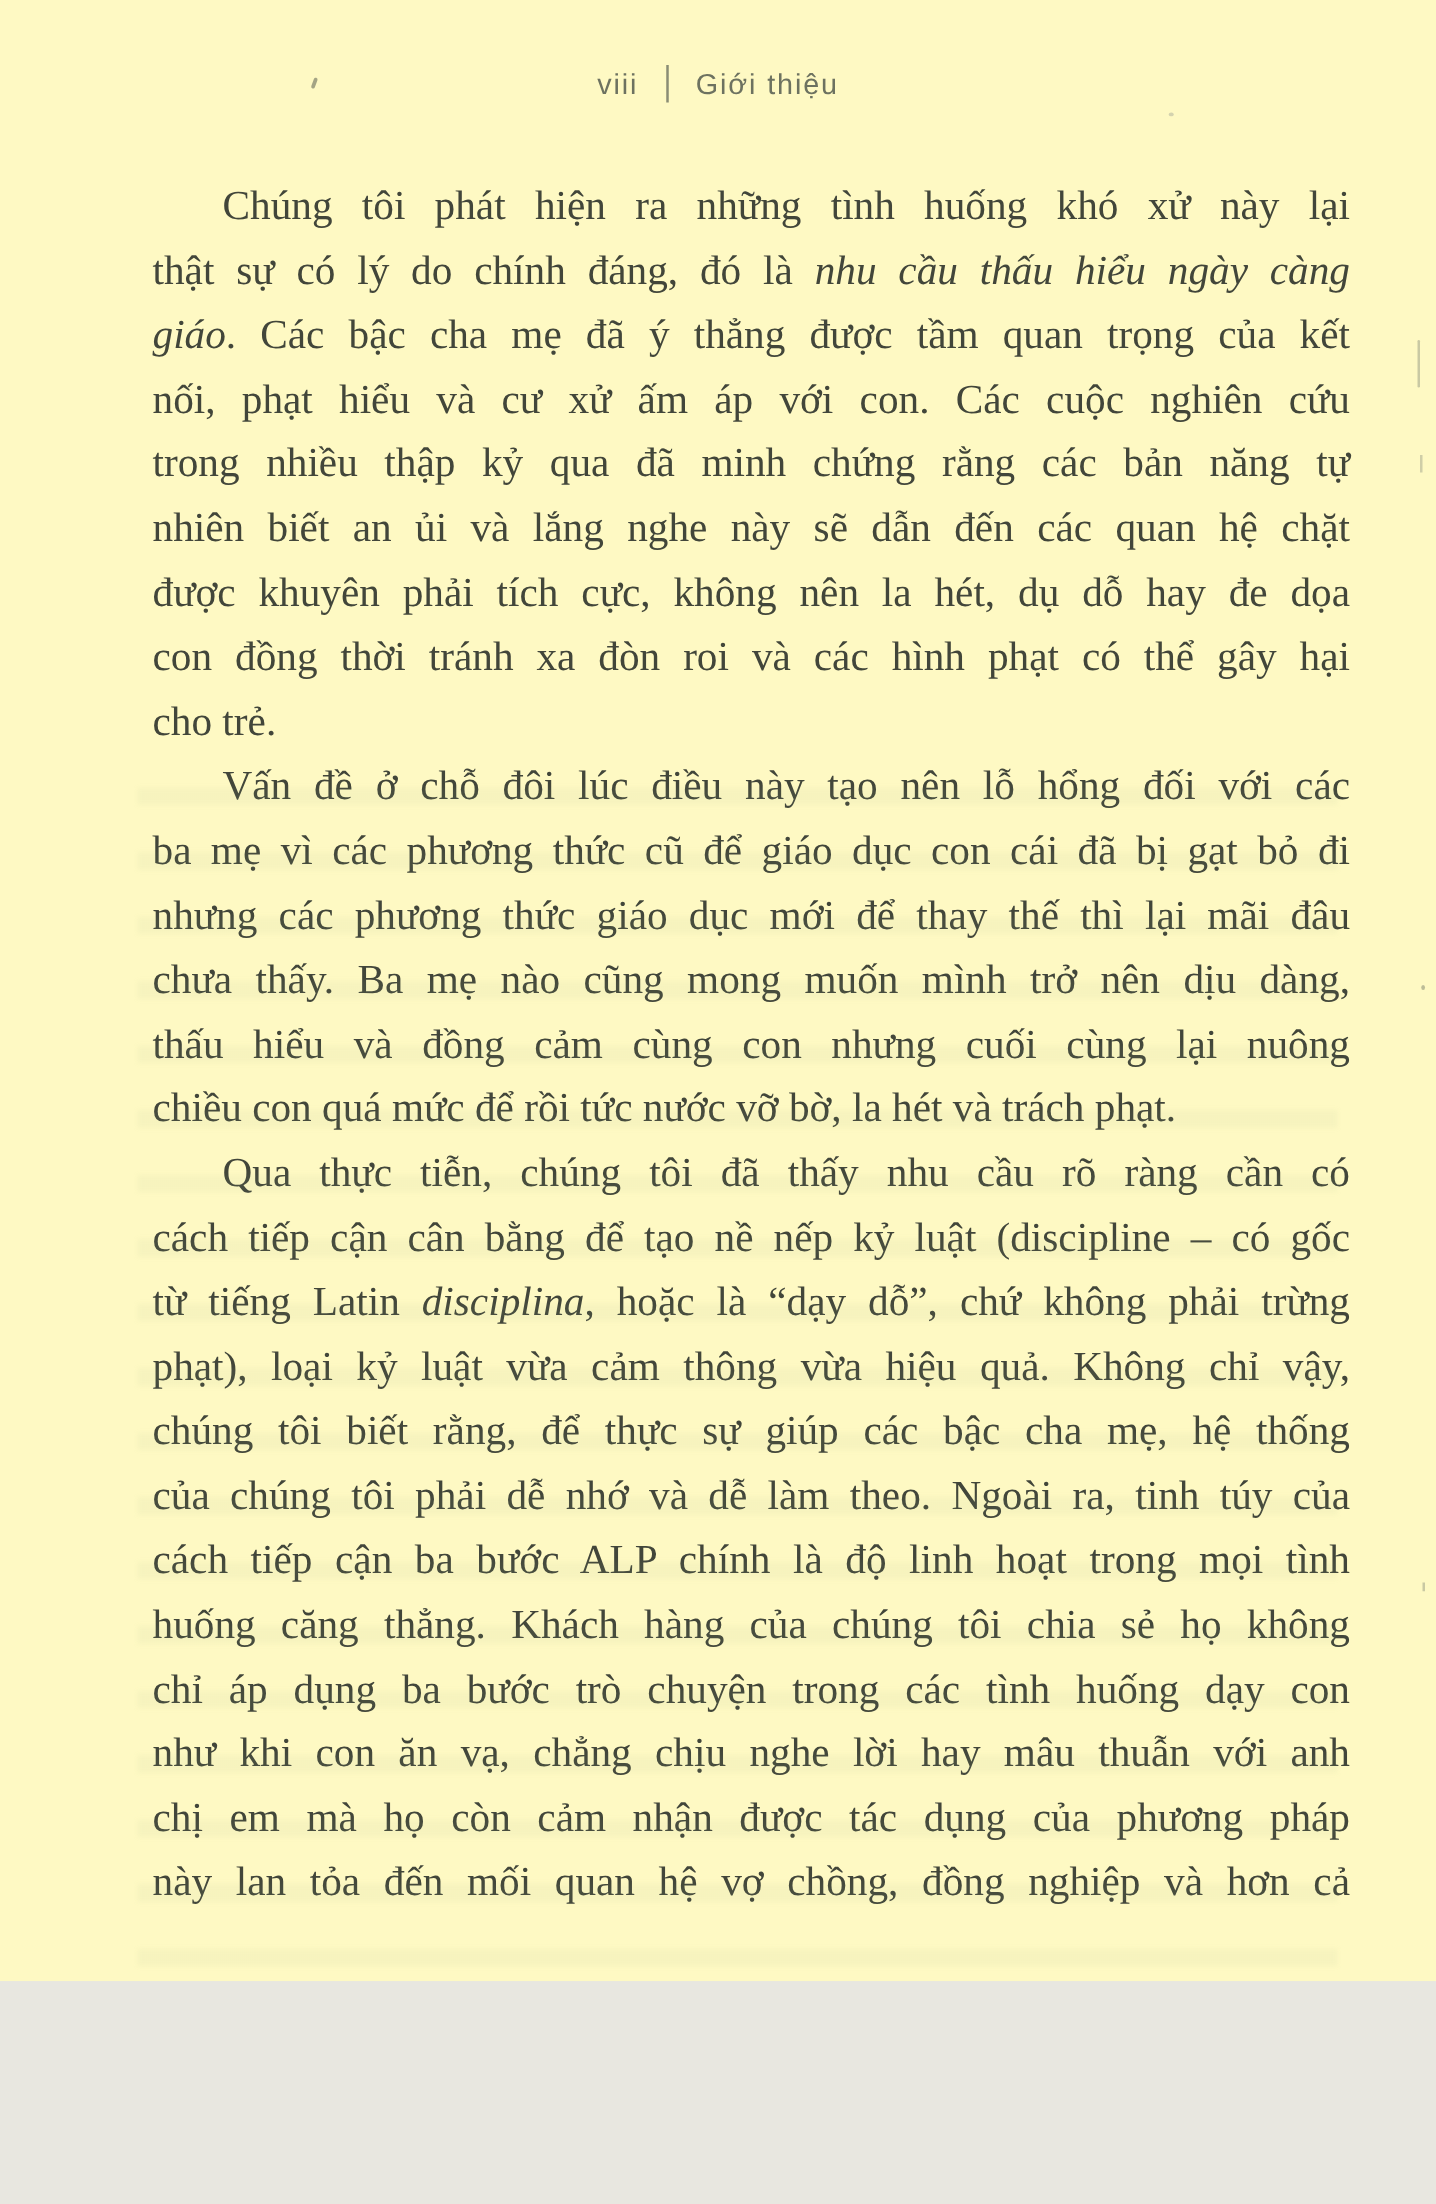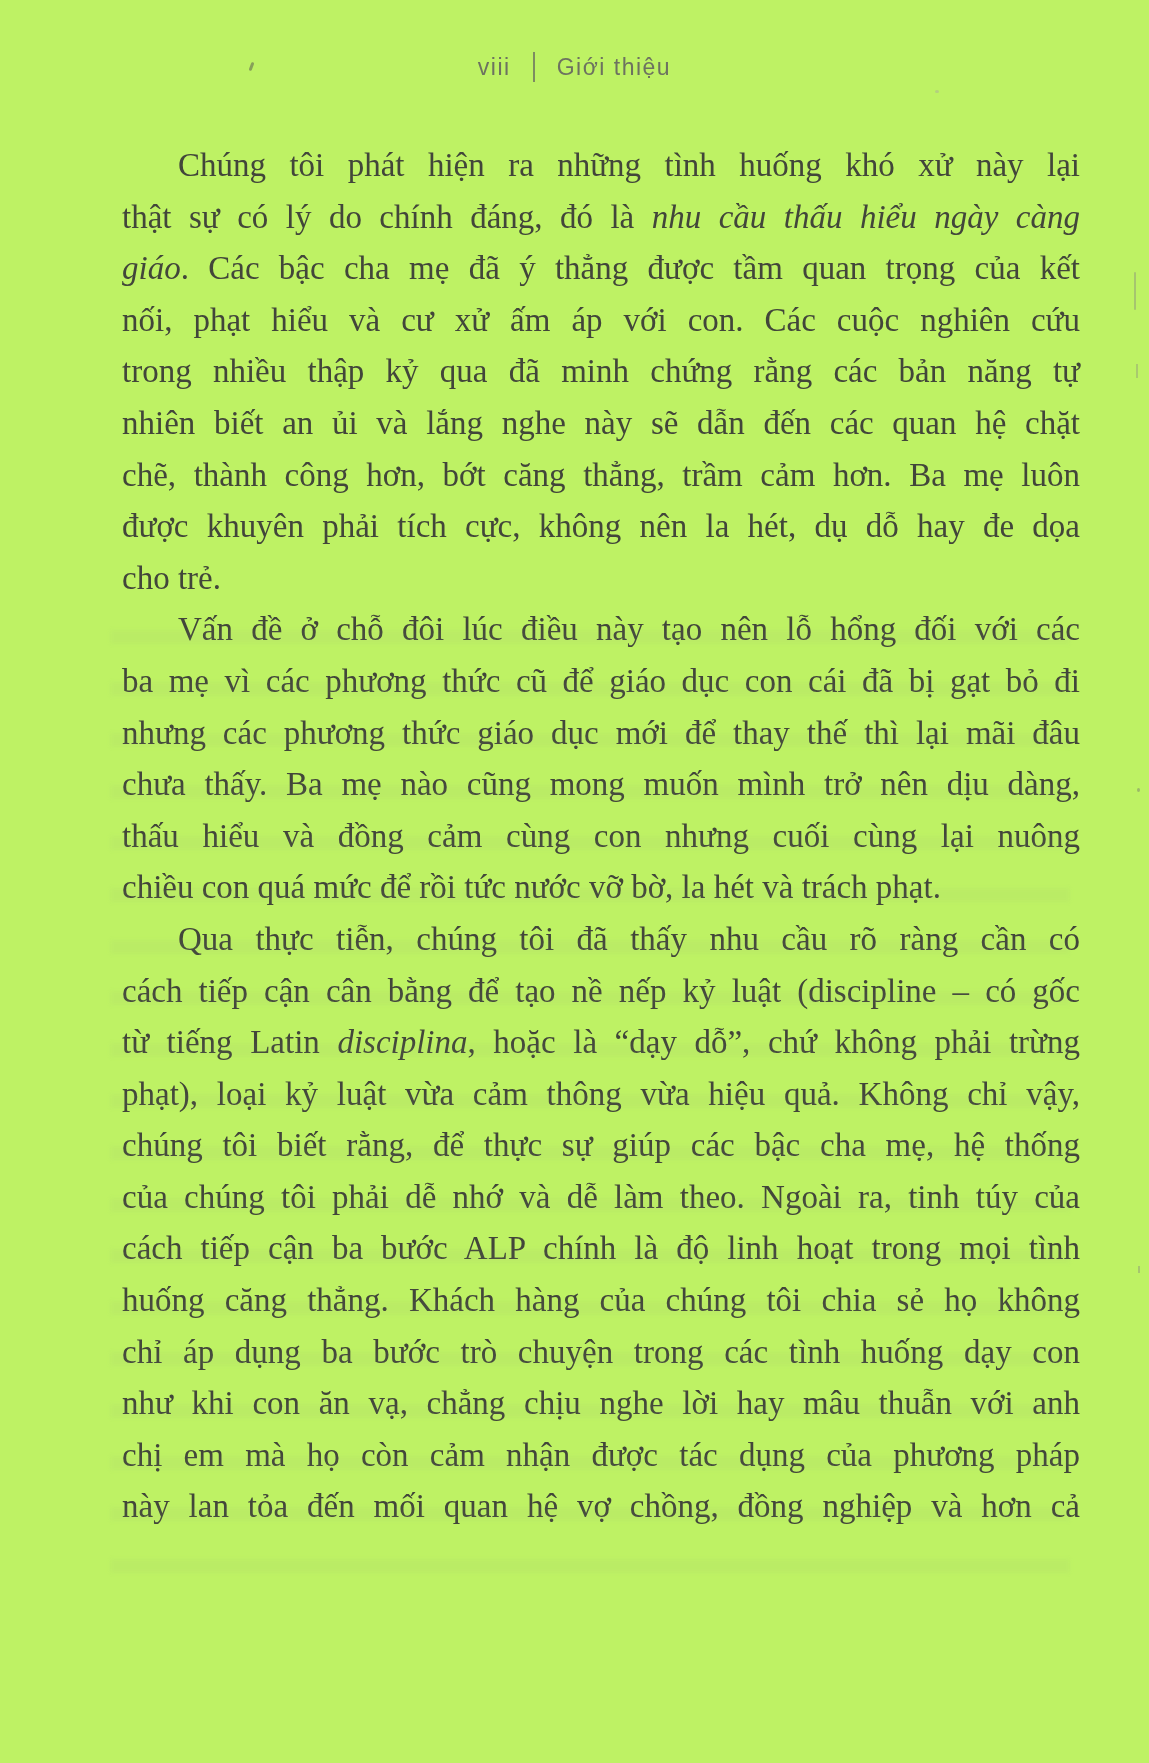--- a/index.html
+++ b/index.html
@@ -2,22 +2,22 @@
 <html lang="vi"><head>
 <meta charset="utf-8">
 <style>
   html,body{margin:0;padding:0;}
   body{
     background:#e8e7e0;
     font-family:"Liberation Serif","DejaVu Serif",serif;
   }
   .page{
     position:relative;
-    width:1149px;height:1763px;
-    background:#bef264;
+    width:1149px;height:1585px;
+    background:#fef9c3;
     overflow:hidden;
     color:#42463a;
   }
   
   .page::after{
     content:"";
     position:absolute;left:110px;top:600px;width:960px;height:980px;
     background:repeating-linear-gradient(
       180deg,
       transparent 0px, transparent 30px,
@@ -71,22 +71,22 @@
   </header>
 
   <main class="body-text" id="body-text">
       <div class="para">
         <div class="line indent"><span>Chúng tôi phát hiện ra những tình huống khó xử này lại</span></div>
         <div class="line"><span>thật sự có lý do chính đáng, đó là </span><span class="it">nhu cầu thấu hiểu ngày càng</span></div>
         <div class="line"><span class="it">giáo</span><span>. Các bậc cha mẹ đã ý thẳng được tầm quan trọng của kết</span></div>
         <div class="line"><span>nối, phạt hiểu và cư xử ấm áp với con. Các cuộc nghiên cứu</span></div>
         <div class="line"><span>trong nhiều thập kỷ qua đã minh chứng rằng các bản năng tự</span></div>
         <div class="line"><span>nhiên biết an ủi và lắng nghe này sẽ dẫn đến các quan hệ chặt</span></div>
-        <div class="line"><span>chẽ, thành công hơn, bớt căng thẳng, trầm cảm hơn. Ba mẹ luôn</span></div>
         <div class="line"><span>được khuyên phải tích cực, không nên la hét, dụ dỗ hay đe dọa</span></div>
+        <div class="line"><span>con đồng thời tránh xa đòn roi và các hình phạt có thể gây hại</span></div>
         <div class="line last"><span>cho trẻ.</span></div>
       </div>
       <div class="para">
         <div class="line indent"><span>Vấn đề ở chỗ đôi lúc điều này tạo nên lỗ hổng đối với các</span></div>
         <div class="line"><span>ba mẹ vì các phương thức cũ để giáo dục con cái đã bị gạt bỏ đi</span></div>
         <div class="line"><span>nhưng các phương thức giáo dục mới để thay thế thì lại mãi đâu</span></div>
         <div class="line"><span>chưa thấy. Ba mẹ nào cũng mong muốn mình trở nên dịu dàng,</span></div>
         <div class="line"><span>thấu hiểu và đồng cảm cùng con nhưng cuối cùng lại nuông</span></div>
         <div class="line last"><span>chiều con quá mức để rồi tức nước vỡ bờ, la hét và trách phạt.</span></div>
       </div>

